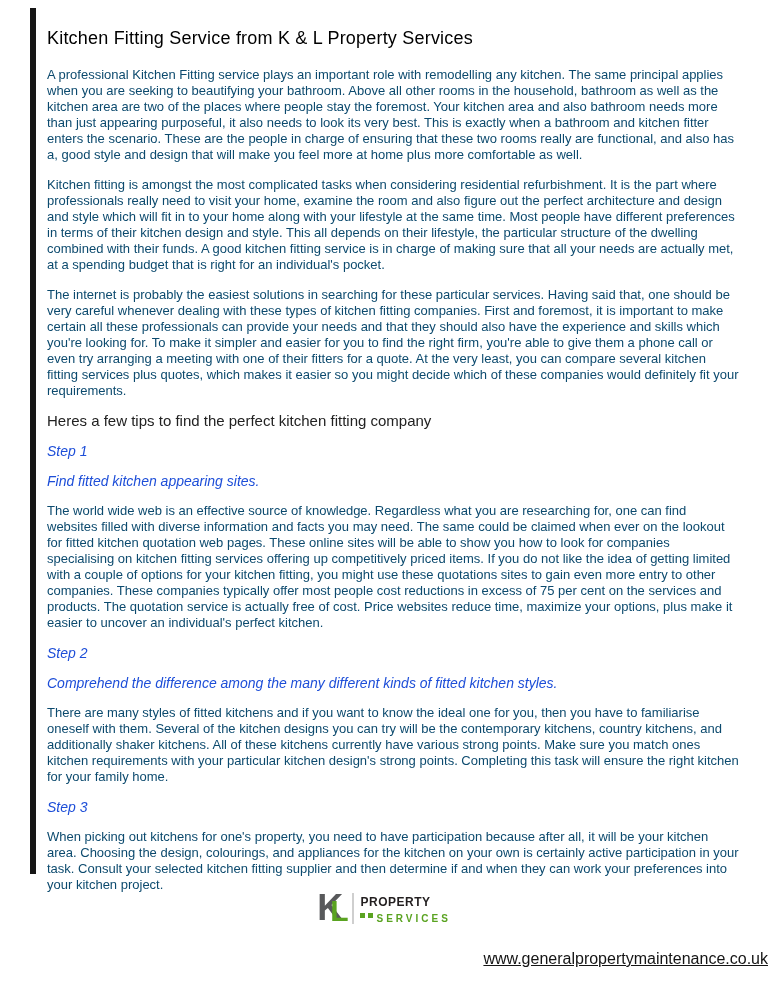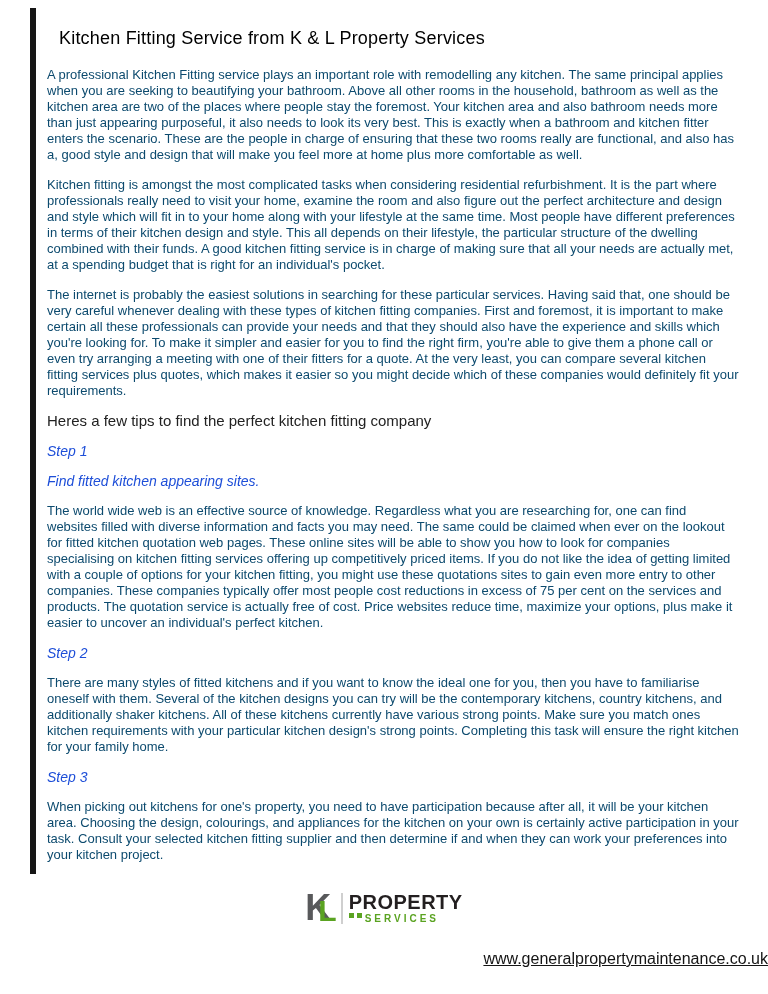--- a/index.html
+++ b/index.html
@@ -27,21 +27,21 @@
   .content {
     position: absolute;
     left: 47px;
     top: 28px;
     width: 692px;
   }
   .doc-title {
     font-size: 18px;
     font-weight: 400;
     color: #000000;
-    margin: 0 0 18px 12px;
+    margin: 0 0 18px 0;
     letter-spacing: 0.2px;
   }
   .para {
     font-size: 13px;
     line-height: 16px;
     margin: 0 0 14px 0;
     color: #0c4a6e;
   }
   .spacer-line {
     font-size: 15px;
@@ -88,21 +88,21 @@
     margin-top: 6px;
   }
   .logo-text {
     display: flex;
     flex-direction: column;
     justify-content: center;
     border-left: 2px solid #cfcfcf;
     padding-left: 6px;
   }
   .logo-line1 {
-    font-size: 20px;
+    font-size: 12px;
     font-weight: 700;
     color: #231f20;
     letter-spacing: 0.5px;
     line-height: 18px;
   }
   .logo-line2-row {
     display: flex;
     gap: 3px;
     margin-top: 2px;
   }
@@ -149,20 +149,21 @@
 
     <p class="para">The internet is probably the easiest solutions in searching for these particular services. Having said that, one should be very careful whenever dealing with these types of kitchen fitting companies. First and foremost, it is important to make certain all these professionals can provide your needs and that they should also have the experience and skills which you're looking for. To make it simpler and easier for you to find the right firm, you're able to give them a phone call or even try arranging a meeting with one of their fitters for a quote. At the very least, you can compare several kitchen fitting services plus quotes, which makes it easier so you might decide which of these companies would definitely fit your requirements.</p>
 
     <p class="spacer-line">Heres a few tips to find the perfect kitchen fitting company</p>
 
     <p class="step-label">Step 1</p>
     <p class="step-label">Find fitted kitchen appearing sites.</p>
     <p class="para">The world wide web is an effective source of knowledge. Regardless what you are researching for, one can find websites filled with diverse information and facts you may need. The same could be claimed when ever on the lookout for fitted kitchen quotation web pages. These online sites will be able to show you how to look for companies specialising on kitchen fitting services offering up competitively priced items. If you do not like the idea of getting limited with a couple of options for your kitchen fitting, you might use these quotations sites to gain even more entry to other companies. These companies typically offer most people cost reductions in excess of 75 per cent on the services and products. The quotation service is actually free of cost. Price websites reduce time, maximize your options, plus make it easier to uncover an individual's perfect kitchen.</p>
 
     <p class="step-label">Step 2</p>
+    <p class="step-label">Comprehend the difference among the many different kinds of fitted kitchen styles.</p>
     <p class="para">There are many styles of fitted kitchens and if you want to know the ideal one for you, then you have to familiarise oneself with them. Several of the kitchen designs you can try will be the contemporary kitchens, country kitchens, and additionally shaker kitchens. All of these kitchens currently have various strong points. Make sure you match ones kitchen requirements with your particular kitchen design's strong points. Completing this task will ensure the right kitchen for your family home.</p>
 
     <p class="step-label">Step 3</p>
     <p class="para">When picking out kitchens for one's property, you need to have participation because after all, it will be your kitchen area. Choosing the design, colourings, and appliances for the kitchen on your own is certainly active participation in your task. Consult your selected kitchen fitting supplier and then determine if and when they can work your preferences into your kitchen project.</p>
   </div>
 
   <div class="logo">
     <div class="logo-mark">
       <span class="logo-k">K</span>
         <span class="logo-l">L</span>

